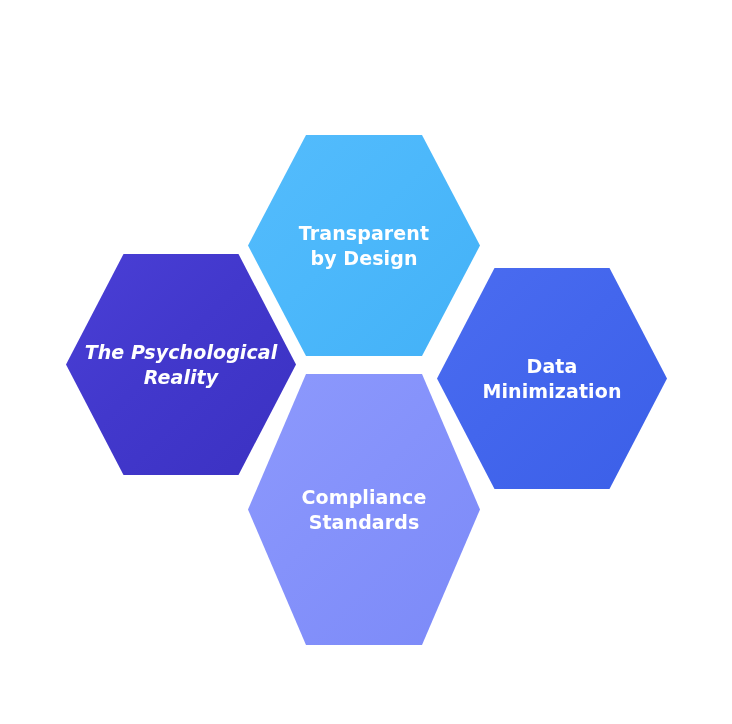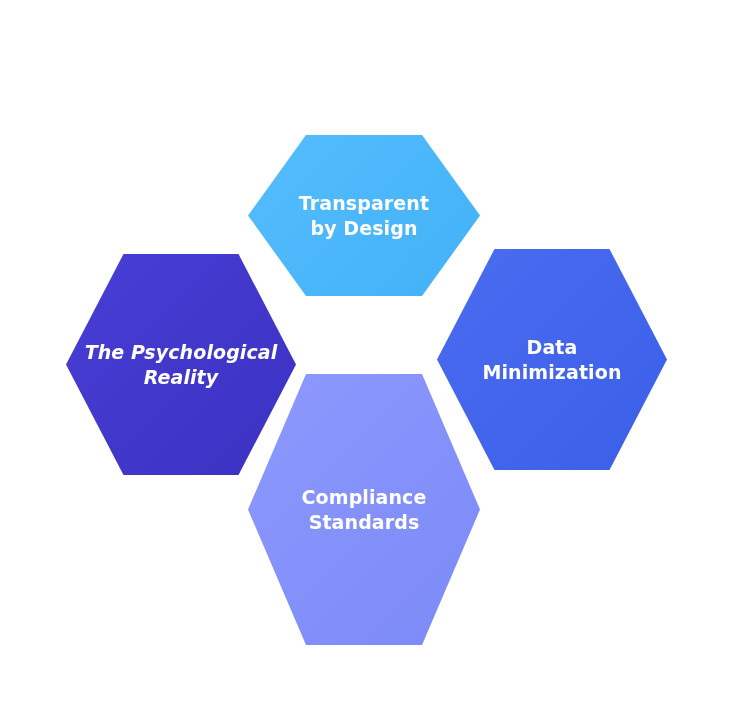--- a/index.html
+++ b/index.html
@@ -52,27 +52,27 @@
     width: 230px;
     height: 221px;
     background: linear-gradient(135deg, #4a3fd6 0%, #4238cc 45%, #3b31c2 100%);
     font-style: italic;
   }
 
   #hex-top {
     left: 248px;
     top: 135px;
     width: 232px;
-    height: 161px;
+    height: 221px;
     background: linear-gradient(135deg, #54bcfc 0%, #4cb8fb 45%, #43b1f7 100%);
   }
 
   #hex-right {
     left: 437px;
-    top: 249px;
+    top: 268px;
     width: 230px;
     height: 221px;
     background: linear-gradient(135deg, #4b6cf0 0%, #4366ed 45%, #3b5fe8 100%);
   }
 
   #hex-bottom {
     left: 248px;
     top: 374px;
     width: 232px;
     height: 271px;

